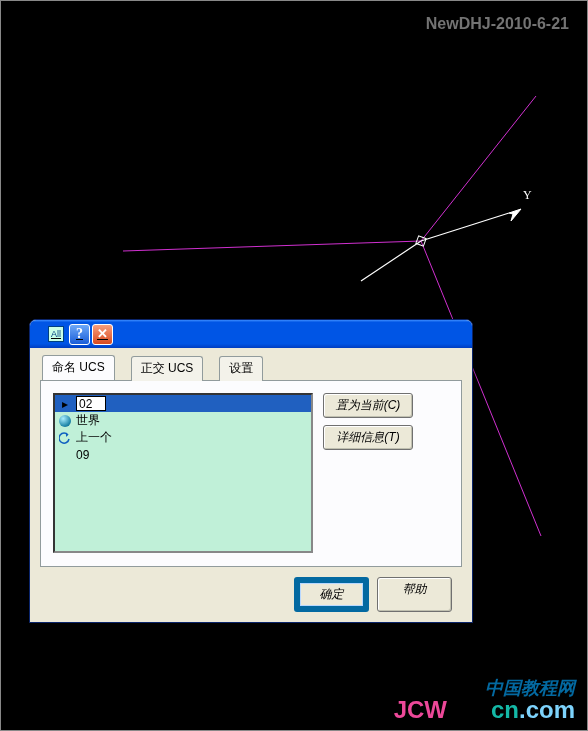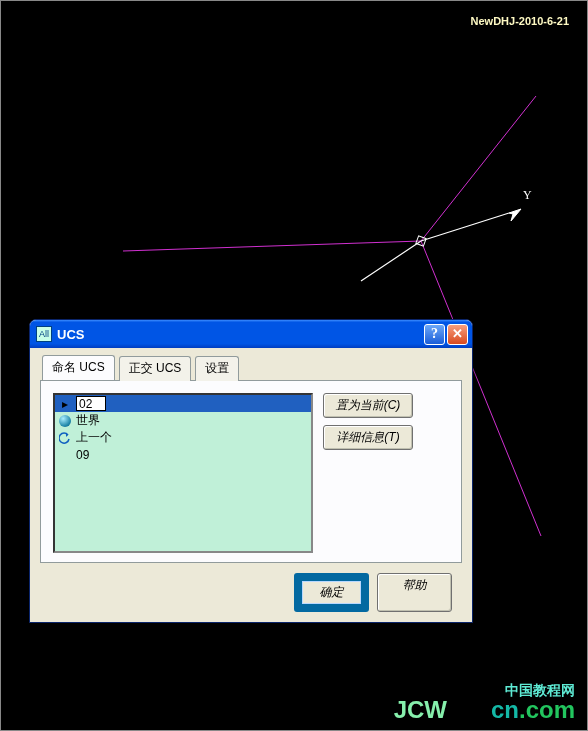--- a/index.html
+++ b/index.html
@@ -1,51 +1,51 @@
 <!DOCTYPE html>
 <html><head>
   <meta charset="utf-8">
   <style>
     * { margin: 0; padding: 0; box-sizing: border-box; font-family: "SimSun", Tahoma, sans-serif; }
     body { width: 588px; height: 731px; background: #000; position: relative; overflow: hidden; border: 1px solid #888; }
     
-    .watermark-top { position: absolute; top: 14px; right: 18px; color: #fef9c3; font-size: 11px; font-family: Tahoma, sans-serif; font-weight: bold; }
+    .watermark-top { position: absolute; top: 14px; right: 18px; color: #737373; font-size: 16px; font-family: Tahoma, sans-serif; font-weight: bold; }
     
     .drawing-area { position: absolute; inset: 0; }
     .drawing-area svg { width: 588px; height: 731px; }
     .geom-line { stroke: #d030d0; stroke-width: 1; }
     .axis-line { stroke: #fff; stroke-width: 1.2; fill: none; }
     .axis-arrow { fill: #fff; stroke: #fff; }
     .axis-label { fill: #fff; font-size: 12px; font-family: Tahoma; }
     .axis-z-label { fill: #d030d0; font-size: 12px; font-family: Tahoma; }
     
     .dialog {
       position: absolute; left: 28px; top: 318px; width: 444px; height: 304px;
       background: #ece9d8; border: 1px solid #0a246a; border-radius: 7px 7px 0 0;
       box-shadow: 2px 2px 6px rgba(0,0,0,0.5);
       display: flex; flex-direction: column;
     }
     
     .titlebar {
       height: 28px; background: linear-gradient(to bottom, #3b8cff 0%, #0055e5 8%, #0055e5 85%, #003dc0 100%);
-      border-radius: 6px 6px 0 0; display: flex; align-items: center; padding: 0 4px 0 6px;
+      border-radius: 6px 6px 0 0; display: flex; align-items: center; padding: 0 4px 0 18px; text-decoration: underline;
     }
     .titlebar-icon { width: 16px; height: 16px; background: #c8ffe8; border: 1px solid #004080; margin-right: 5px; font-size: 9px; line-height: 14px; text-align: center; color: #004080; }
     .titlebar-text { color: #fff; font-size: 13px; font-weight: bold; flex: 1; }
     .titlebar-btns { display: flex; gap: 2px; }
     .titlebar-btn { width: 21px; height: 21px; border-radius: 3px; display: flex; align-items: center; justify-content: center; font-weight: bold; font-family: Tahoma; }
     .help-btn { background: linear-gradient(to bottom, #6da8f8, #1a5dd8); border: 1px solid #fff; color: #fff; font-size: 14px; }
     .close-btn { background: linear-gradient(to bottom, #f89e7d, #d84a1f); border: 1px solid #fff; color: #fff; font-size: 13px; }
     
     .dialog-body { flex: 1; padding: 7px 10px 10px 10px; display: flex; flex-direction: column; }
     
     .tabs { display: flex; margin-left: 2px; }
     .tab {
       padding: 3px 9px 3px 9px; font-size: 12px; border: 1px solid #919b9c;
-      border-bottom: none; background: #f3f2ea; margin-right: 4px; border-radius: 3px 3px 0 0;
+      border-bottom: none; background: #f3f2ea; margin-right: 16px; border-radius: 3px 3px 0 0;
       position: relative; top: 1px;
     }
     .tab.active { background: #fcfcfe; z-index: 2; padding-bottom: 4px; top: 0; }
     
     .tab-panel {
       flex: 1; border: 1px solid #919b9c; background: #fcfcfe;
       padding: 12px 12px 8px 12px; font-size: 12px;
       display: flex; flex-direction: column;
     }
     
@@ -64,31 +64,31 @@
     .globe-icon { width: 12px; height: 12px; border-radius: 50%; background: radial-gradient(circle at 35% 30%, #aef, #28a 65%, #058); }
     .prev-icon svg { width: 12px; height: 12px; }
     
     .side-buttons { display: flex; flex-direction: column; gap: 7px; }
     .winbtn {
       font-size: 12px; padding: 3px 8px; background: #ece9d8;
       border: 1px solid #707070; border-radius: 3px; min-width: 90px;
       box-shadow: inset 1px 1px 0 #fff, inset -1px -1px 0 #c0c0b0;
       text-align: center; cursor: default; font-style: italic;
     }
-    .winbtn.default-btn { border: 8px solid #0369a1; box-shadow: inset 0 0 0 1px #b8d8ff; }
+    .winbtn.default-btn { border: 6px solid #0369a1; box-shadow: inset 0 0 0 1px #b8d8ff; }
     
     .bottom-buttons { display: flex; justify-content: flex-end; gap: 8px; padding: 10px 10px 0 0; }
     .bottom-buttons .winbtn { min-width: 75px; }
     
     .watermark-bottom { position: absolute; bottom: 6px; right: 12px; text-align: right; }
-    .wm-chinese { color: #5eead4; font-size: 14px; font-weight: bold; margin-bottom: -4px; text-shadow: 1px 1px 2px #000; }
+    .wm-chinese { color: #0369a1; font-size: 18px; font-weight: bold; margin-bottom: -4px; text-shadow: 1px 1px 2px #000; font-style: italic; }
     .wm-url { font-size: 24px; font-weight: bold; font-family: Arial; letter-spacing: 0px; }
-    .wm-url .g1 { color: #86efac; text-shadow: 1px 1px 2px #000; }
+    .wm-url .g1 { color: #ec4899; text-shadow: 1px 1px 2px #000; }
     .wm-url .g2 { color: #14b8a6; text-shadow: 1px 1px 2px #000; margin-left: 44px; }
-    .wm-url .g3 { color: #22c55e; text-shadow: 1px 1px 2px #000; }
+    .wm-url .g3 { color: #7dd3fc; text-shadow: 1px 1px 2px #000; }
   </style>
 </head>
 <body>
 
 <div class="drawing-area">
 <svg>
 
   <line class="geom-line" x1="122" y1="250" x2="420" y2="240"></line>
   <line class="geom-line" x1="420" y1="240" x2="535" y2="95"></line>
   <line class="geom-line" x1="420" y1="240" x2="540" y2="535"></line>
@@ -103,21 +103,20 @@
 
   <text class="axis-z-label" x="464" y="360">Z</text>
 </svg>
 </div>
 
 <div class="watermark-top">NewDHJ-2010-6-21</div>
 
 <div class="dialog">
   <div class="titlebar">
     <div class="titlebar-icon">All</div>
-    <div class="titlebar-text">UCS</div>
     <div class="titlebar-btns">
       <div class="titlebar-btn help-btn">?</div>
       <div class="titlebar-btn close-btn">✕</div>
     </div>
   </div>
   <div class="dialog-body">
     <div class="tabs">
       <div class="tab active">命名 UCS</div>
       <div class="tab">正交 UCS</div>
       <div class="tab">设置</div>

